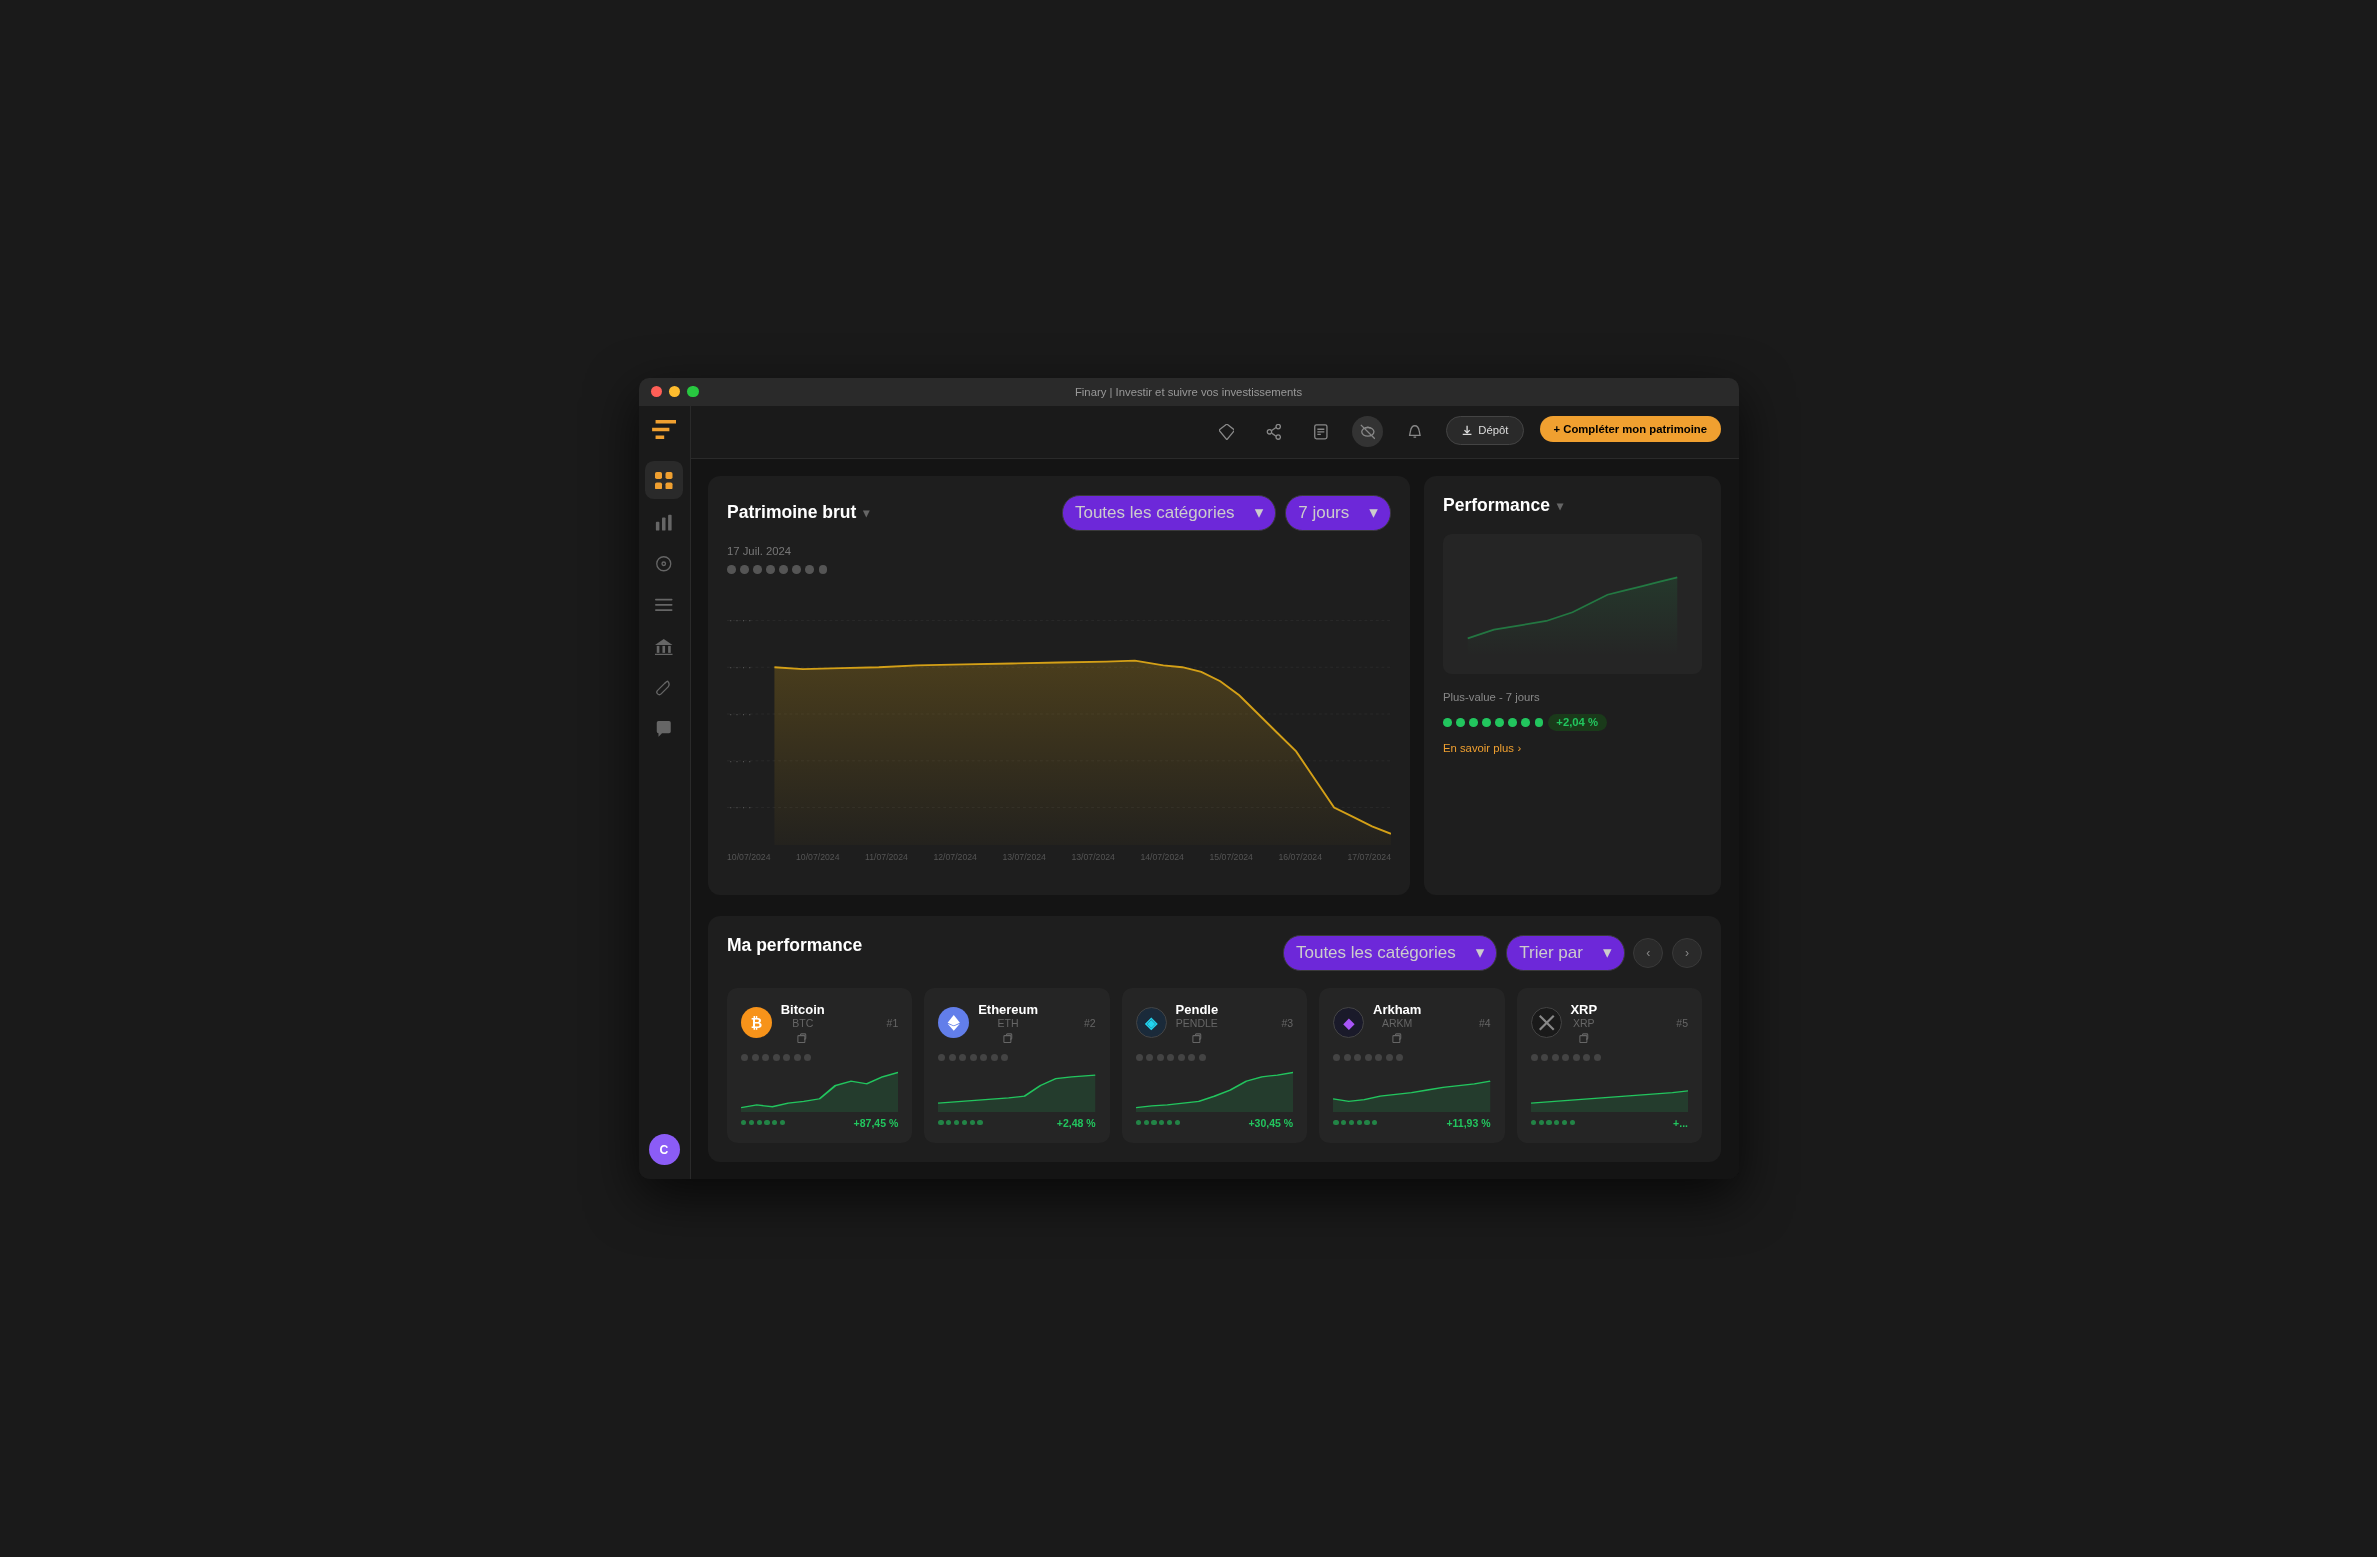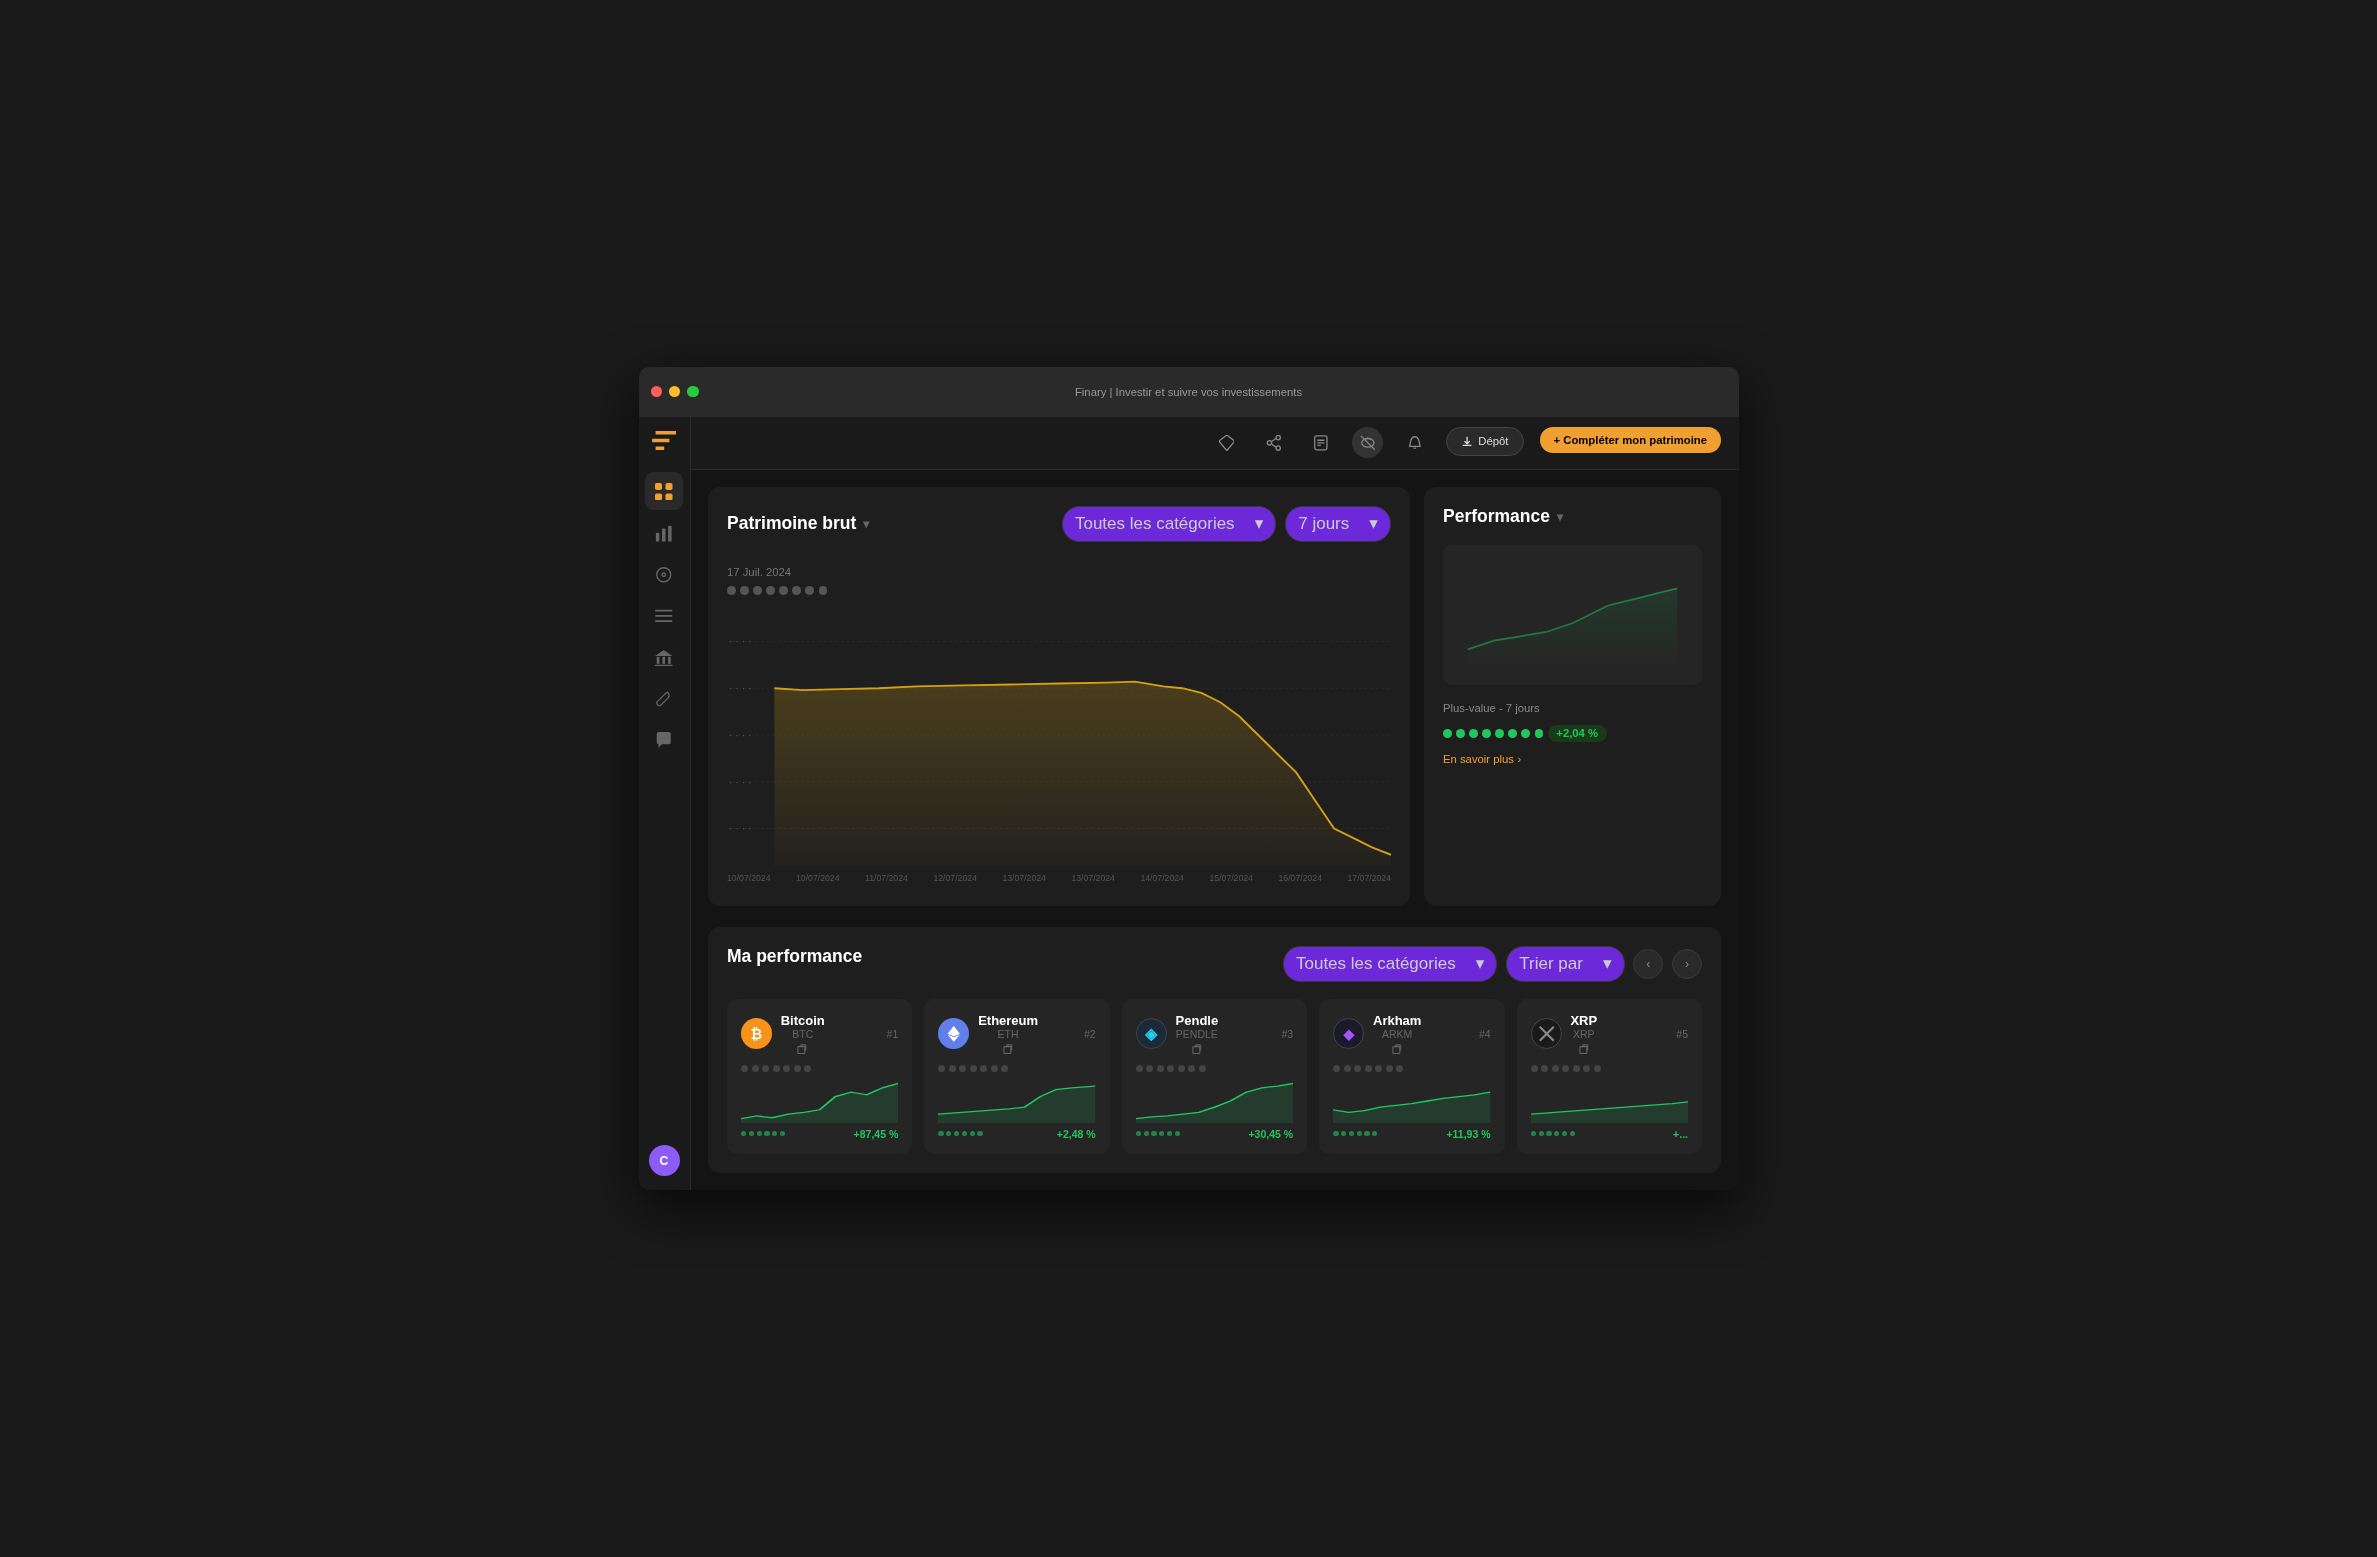--- a/index.html
+++ b/index.html
@@ -14,21 +14,21 @@
     }
     .browser-window {
       width: 1100px;
       background: #1e1e1e;
       border-radius: 10.5px;
       overflow: hidden;
       box-shadow: 0 17.5px 52px rgba(0,0,0,0.7);
     }
     .title-bar {
       background: #2a2a2a;
-      height: 50px;
+      height: 28px;
       display: flex;
       align-items: center;
       padding: 0 12.2px;
       position: relative;
     }
     .traffic-lights {
       display: flex;
       gap: 7px;
     }
     .tl { width: 11.3px; height: 11.3px; border-radius: 50%; }
@@ -176,21 +176,21 @@
       background: #1e1e1e;
       border-radius: 12.2px;
       padding: 19px;
       min-height: 419px;
     }
     
     .card-header {
       display: flex;
       align-items: center;
       justify-content: space-between;
-      margin-bottom: 24px;
+      margin-bottom: 14px;
     }
     .card-title {
       display: flex;
       align-items: center;
       gap: 7px;
       color: #fff;
       font-size: 17.5px;
       font-weight: 600;
     }
     .card-title .chevron { color: #666; font-size: 12.2px; }

